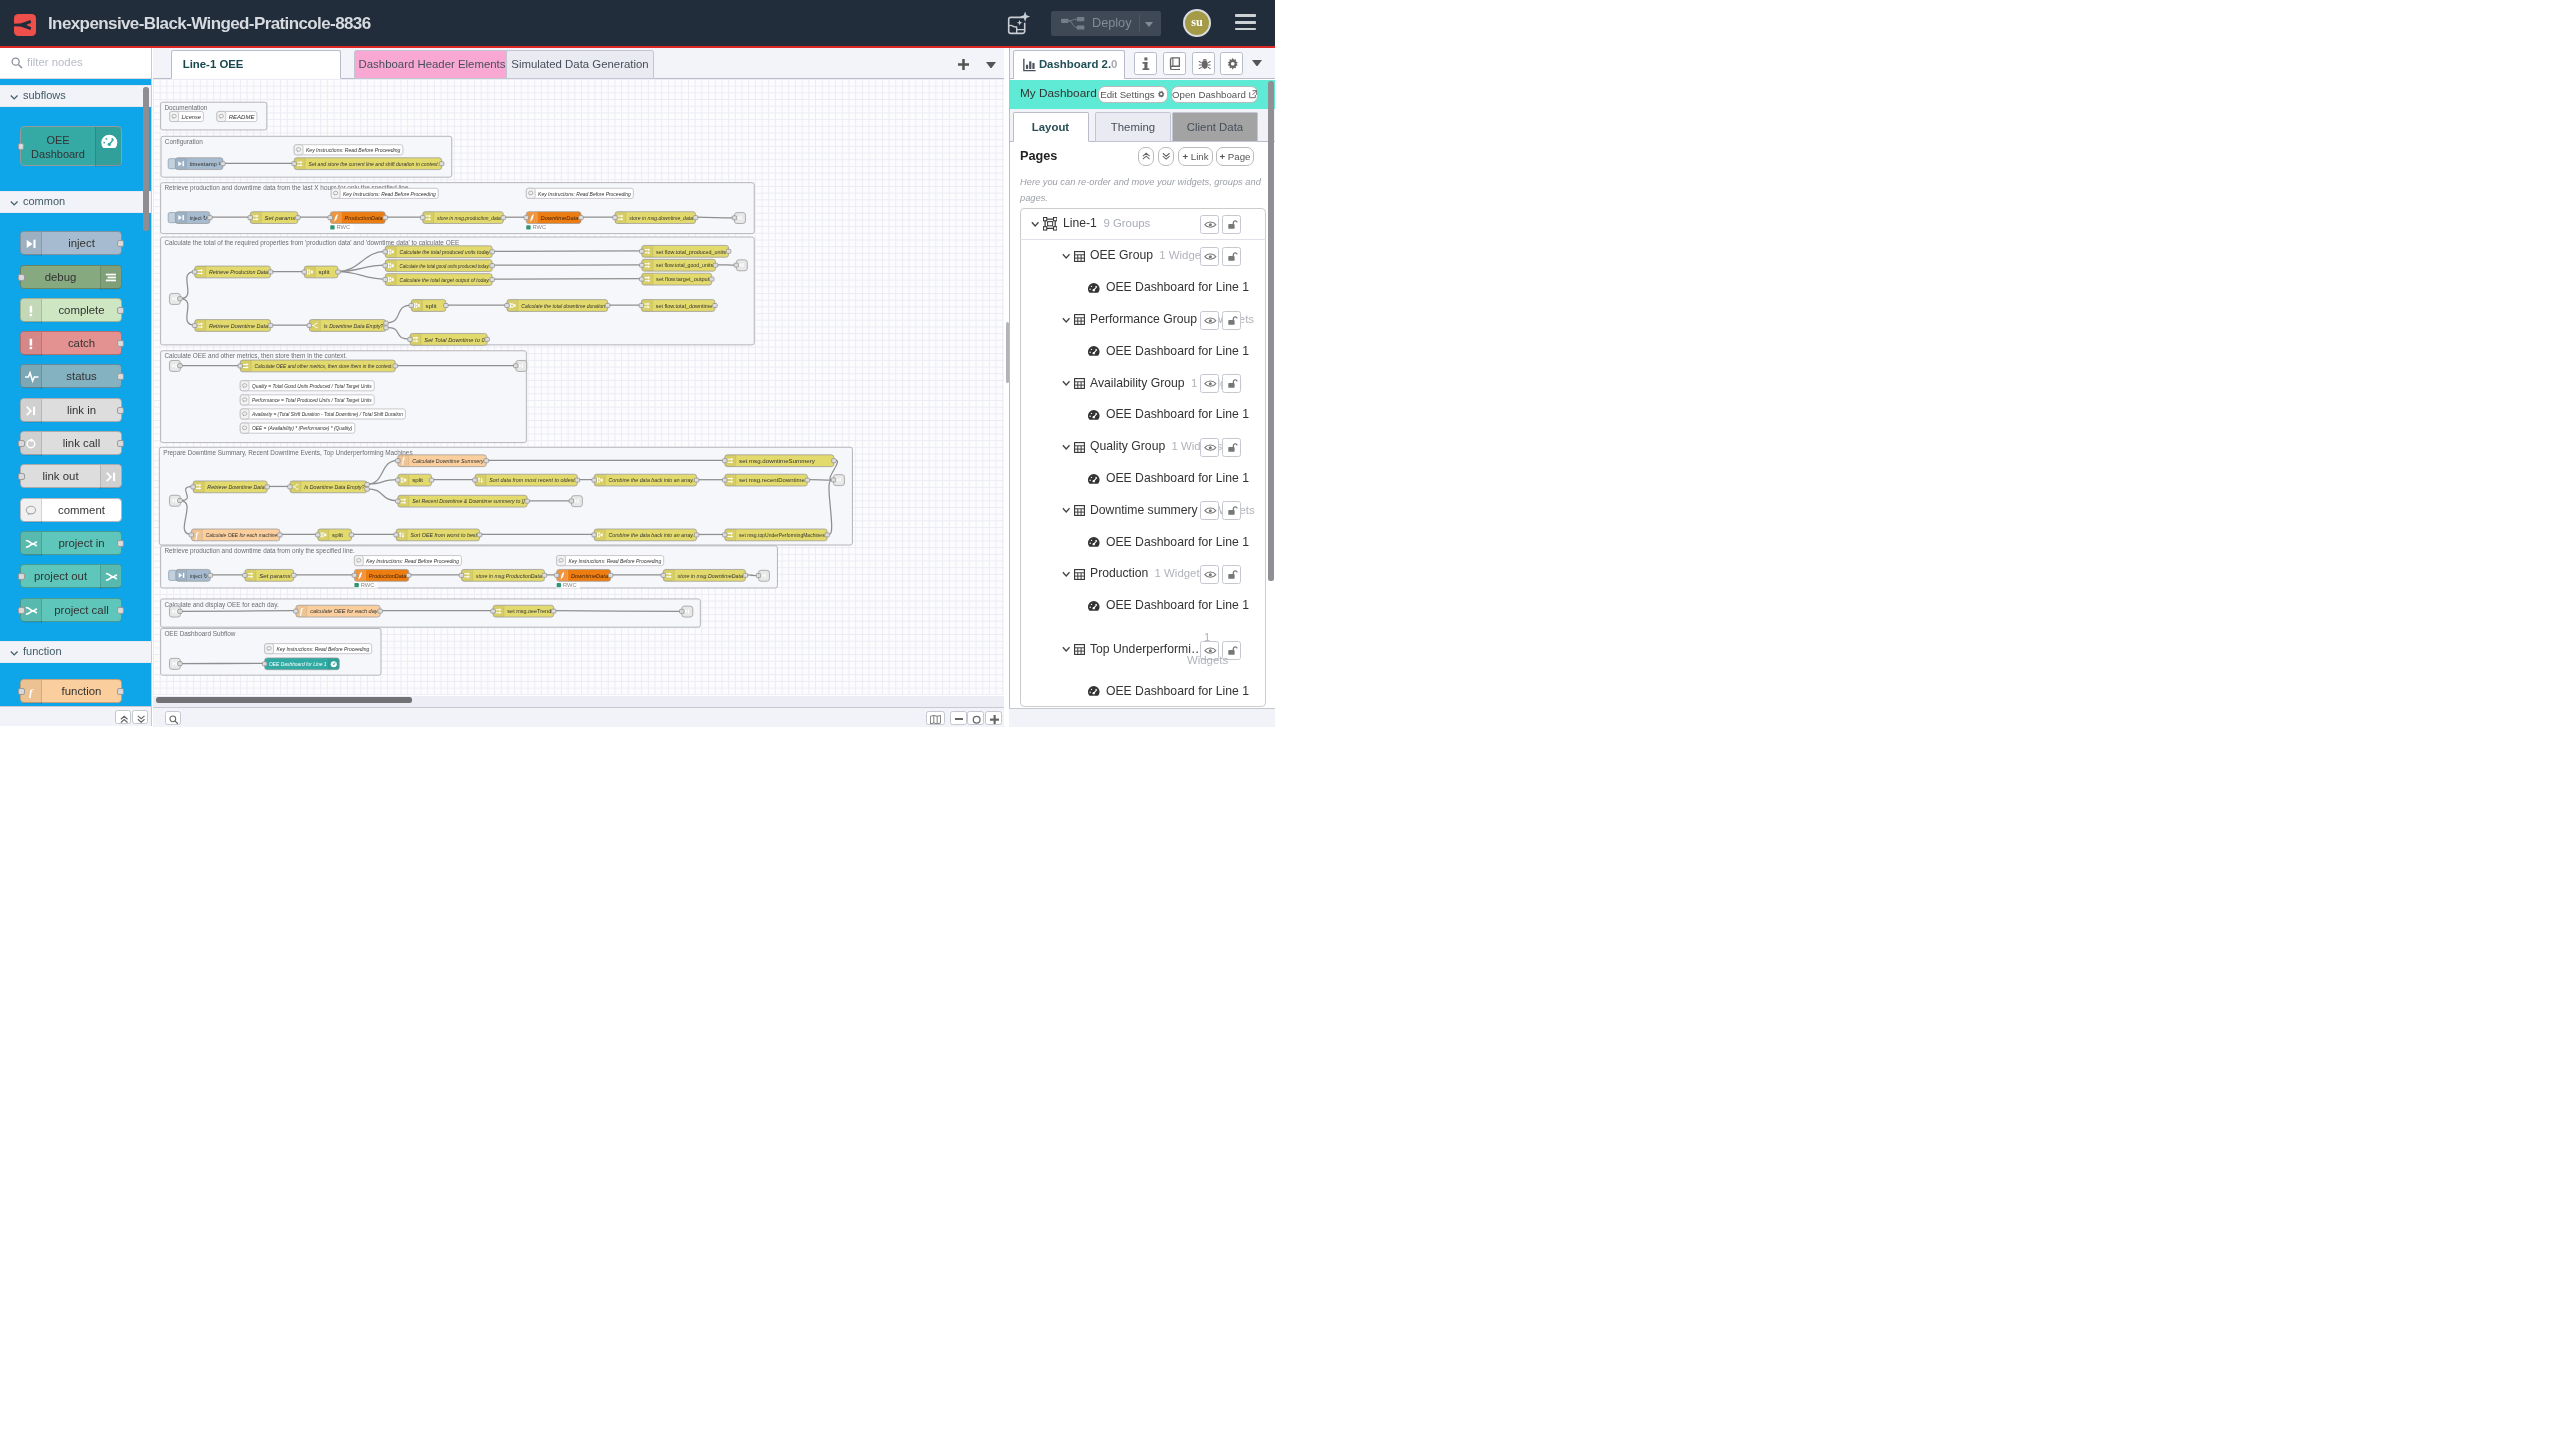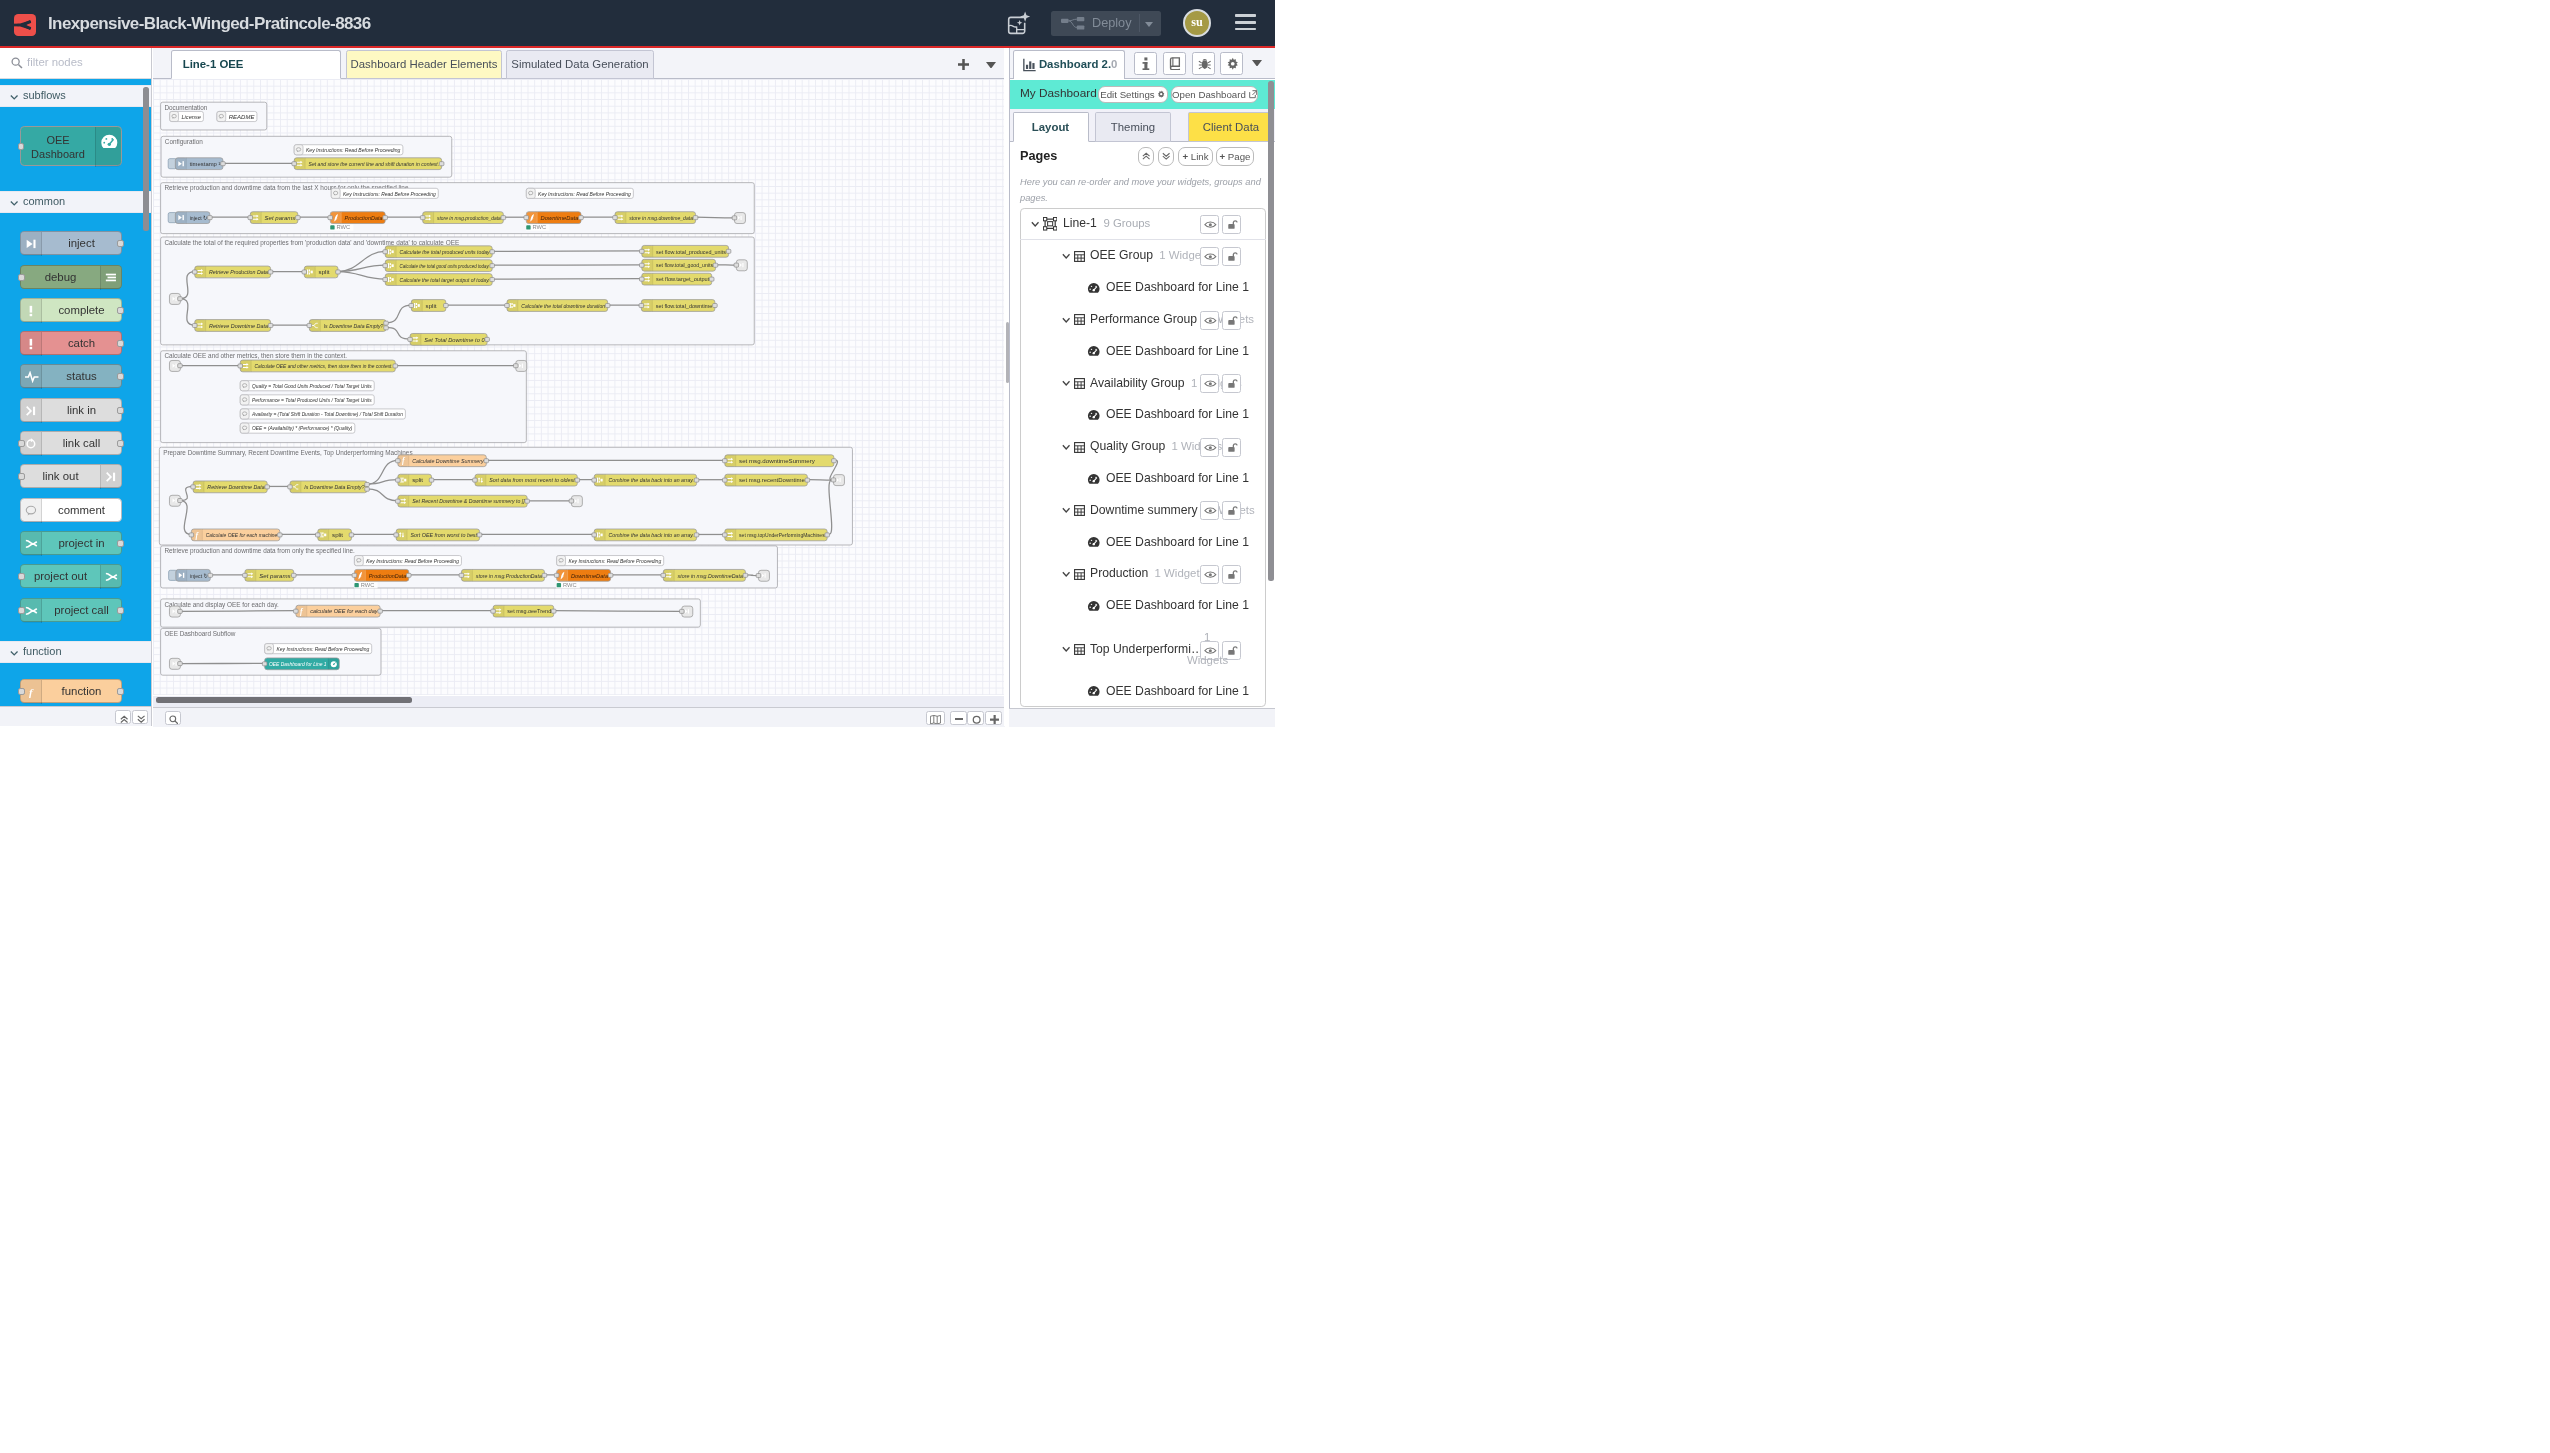--- a/index.html
+++ b/index.html
@@ -76,21 +76,21 @@
 <path d="M9,4.5 C14,4.5 14,2.5 19,2.5 M9,4.5 C14,4.5 14,12.5 19,12.5" stroke="#747e8b" stroke-width="1.2" fill="none"></path>
 </svg>
 <div id="avatar"><span>su</span></div>
 <div class="hbar" style="top:14px"></div>
 <div class="hbar" style="top:21px"></div>
 <div class="hbar" style="top:27.6px"></div>
 <div id="tabbar">
 <div class="ftab" style="left:17.7px;width:170px;background:#fff;border:0.8px solid #b9bcc9;border-bottom:0.8px solid #fff;border-radius:2.5px 2.5px 0 0;z-index:2">
       <span style="position:absolute;left:11px;top:7.6px;font-weight:bold;color:#17474f">Line-1 OEE</span>
     </div>
-<div class="ftab" style="left:193px;width:156px;background:#fef9c3;border:0.8px solid #c3c5d3;border-radius:2.5px 2.5px 0 0">
+<div class="ftab" style="left:201px;width:156px;background:#f9a8d4;border:0.8px solid #c3c5d3;border-radius:2.5px 2.5px 0 0">
       <span style="position:absolute;left:0;right:0;top:7.6px;text-align:center;color:#474e59">Dashboard Header Elements</span>
     </div>
 <div class="ftab" style="left:353px;width:148px;background:#e9eaf2;border:0.8px solid #c3c5d3;border-radius:2.5px 2.5px 0 0">
       <span style="position:absolute;left:0;right:0;top:7.6px;text-align:center;color:#474e59">Simulated Data Generation</span>
     </div>
 <svg class="abs" style="left:805px;top:11px" width="11" height="11" viewBox="0 0 13 13">
       <rect x="5" y="0" width="3" height="13" fill="#555"></rect>
       <rect x="0" y="5" width="13" height="3" fill="#555"></rect>
     </svg>
 <svg class="abs" style="left:833px;top:13.5px" width="10" height="6.7" viewBox="0 0 12 8">
@@ -921,21 +921,21 @@
           <path d="M5,1 L11,1 L11,7 M11,1 L5,7" fill="none" stroke="#666" stroke-width="1.4"></path>
         </svg></div>
 </div>
 <div id="sbtabs2">
 <div class="stab" style="left:2.5px;width:76px;background:#fff;border:0.8px solid #b9bcc9;border-bottom:0.8px solid #fff;z-index:2;border-radius:1.7px 1.7px 0 0">
         <span style="position:absolute;left:0;right:0;top:7.6px;font-weight:bold;color:#2a4f57">Layout</span>
       </div>
 <div class="stab" style="left:85px;width:76px;background:#e9eaf2;border:0.8px solid #c3c5d3;border-radius:1.7px 1.7px 0 0">
         <span style="position:absolute;left:0;right:0;top:7.6px;color:#474e59">Theming</span>
       </div>
-<div class="stab" style="left:178px;width:86px;background:#fde047;border:0.8px solid #c3c5d3;border-radius:1.7px 1.7px 0 0">
+<div class="stab" style="left:162px;width:86px;background:#a3a3a3;border:0.8px solid #c3c5d3;border-radius:1.7px 1.7px 0 0">
         <span style="position:absolute;left:0;right:0;top:7.6px;color:#474e59">Client Data</span>
       </div>
 </div>
 </div>
 <div class="abs" style="left:1020px;top:149px;font-size:12.7px;font-weight:bold;color:#222">Pages</div>
 <div class="obtn" style="left:1138px;top:147px;width:16.4px"><svg width="8.4" height="8.4" viewBox="0 0 10 10" style="margin-top:4.2px">
       <path d="M1,5 L5,1.5 L9,5 M1,8.5 L5,5 L9,8.5" fill="none" stroke="#666" stroke-width="1.3"></path>
     </svg></div>
 <div class="obtn" style="left:1158px;top:147px;width:16.4px"><svg width="8.4" height="8.4" viewBox="0 0 10 10" style="margin-top:4.2px">
       <path d="M1,1.5 L5,5 L9,1.5 M1,5 L5,8.5 L9,5" fill="none" stroke="#666" stroke-width="1.3"></path>

